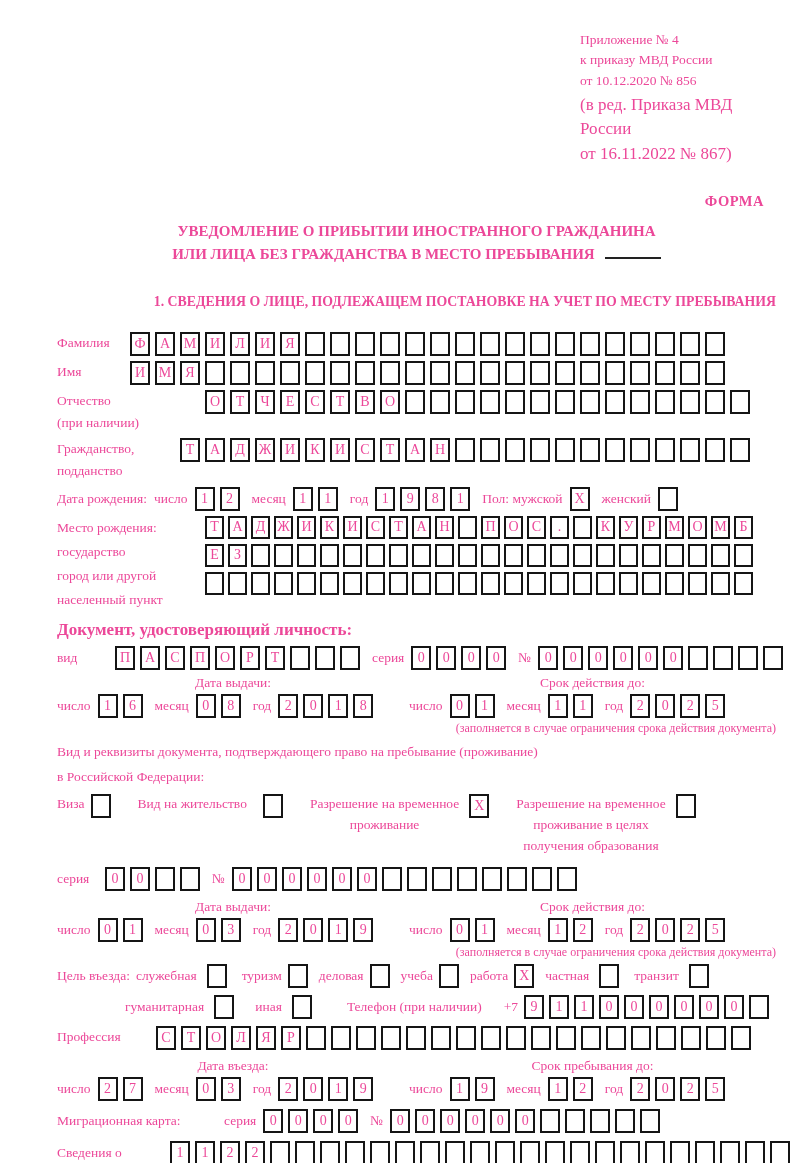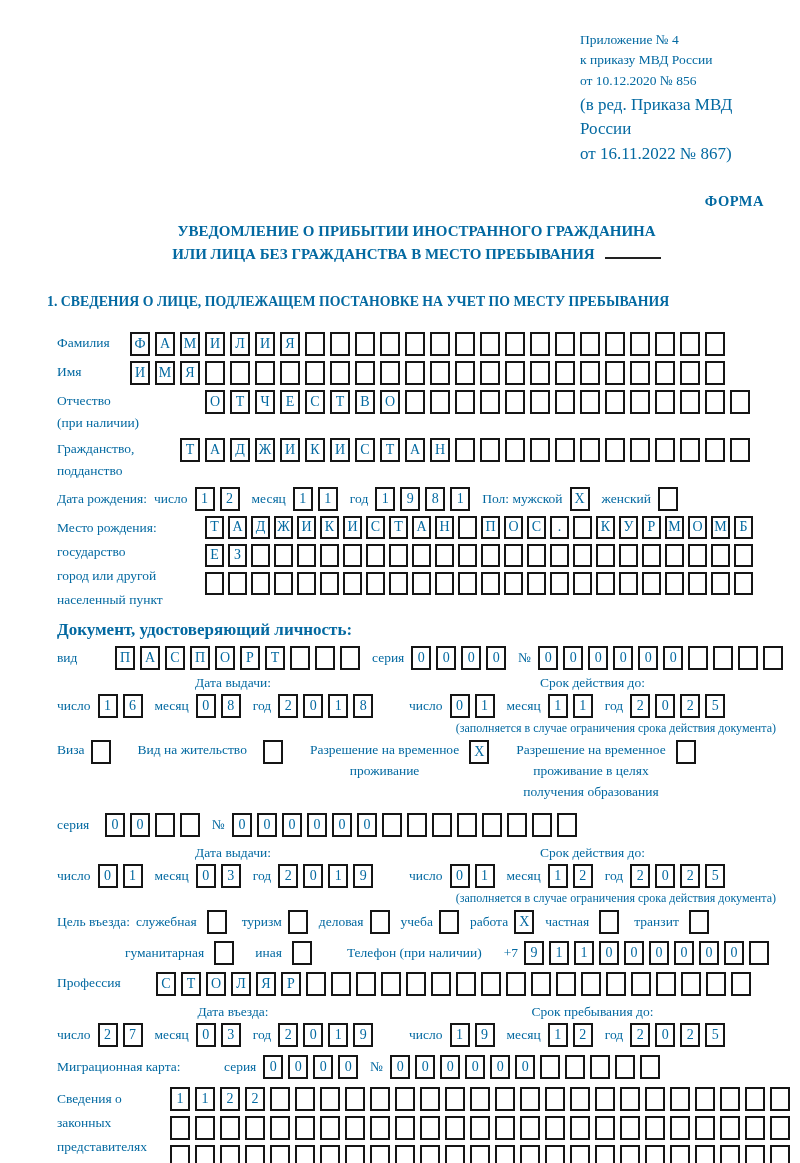--- a/index.html
+++ b/index.html
@@ -1,26 +1,26 @@
 <!DOCTYPE html>
 <html><head>
 <meta charset="utf-8">
 <style>
   html,body{margin:0;padding:0;background:#ffffff;}
   .page{
-    width:800px;height:1163px;box-sizing:border-box;background:#fff;color:#0369a1;
+    width:800px;height:1163px;box-sizing:border-box;background:#fff;color:#ec4899;
     font-family:"Liberation Serif","DejaVu Serif",serif;font-size:13.5px;
     padding:30px 24px 16px 57px;position:relative;overflow:hidden;
   }
   .top-right{width:196px;margin-left:auto;line-height:1.5;}
   .top-right .small{font-size:17px;line-height:1.45;margin-top:2px;}
   .forma{text-align:right;font-weight:bold;font-size:14.5px;margin:26px 12px 6px 0;letter-spacing:.5px;}
   .title{text-align:center;font-weight:bold;font-size:15px;line-height:1.55;margin-top:10px;}
   .blank-line{display:inline-block;width:56px;border-bottom:2px solid #222;height:12px;margin-left:10px;}
-  .sec-heading{text-align:left;font-weight:bold;font-size:13.8px;margin:28px 0 22px -10px;white-space:nowrap;}
+  .sec-heading{text-align:right;font-weight:bold;font-size:13.8px;margin:28px 0 22px -10px;white-space:nowrap;}
   .frow{display:flex;align-items:flex-start;margin-bottom:5px;}
   .frow.center{align-items:center;}
   .flabel{flex:none;line-height:1.6;}
   .w73{width:73px;} .w99{width:99px;} .w123{width:123px;} .w148{width:148px;} .w105{width:113px;}
   .cells{display:inline-flex;flex:none;}
   .cell{
     display:inline-flex;flex:none;box-sizing:border-box;width:20px;height:24px;
     border:2px solid #151515;margin-right:5px;align-items:center;justify-content:center;
     font-size:14px;background:#fff;
   }
@@ -388,20 +388,24 @@
             <span class="cell">2</span>
             <span class="cell">0</span>
             <span class="cell">2</span>
             <span class="cell">5</span>
           </span>
       </div>
       <div class="note">(заполняется в случае ограничения срока действия документа)</div>
     </div>
   </div>
 
+  <div class="intro">
+    <div>Вид и реквизиты документа, подтверждающего право на пребывание (проживание)</div>
+    <div>в Российской Федерации:</div>
+  </div>
 
   <div class="chk-row">
     <div class="chk-item">
       <span class="chk-label">Виза</span>
       <span class="gap6"></span>
       <span class="cell"></span>
     </div>
     <span class="gap22"></span>
     <div class="chk-item">
       <span class="chk-label">Вид на жительство</span>

